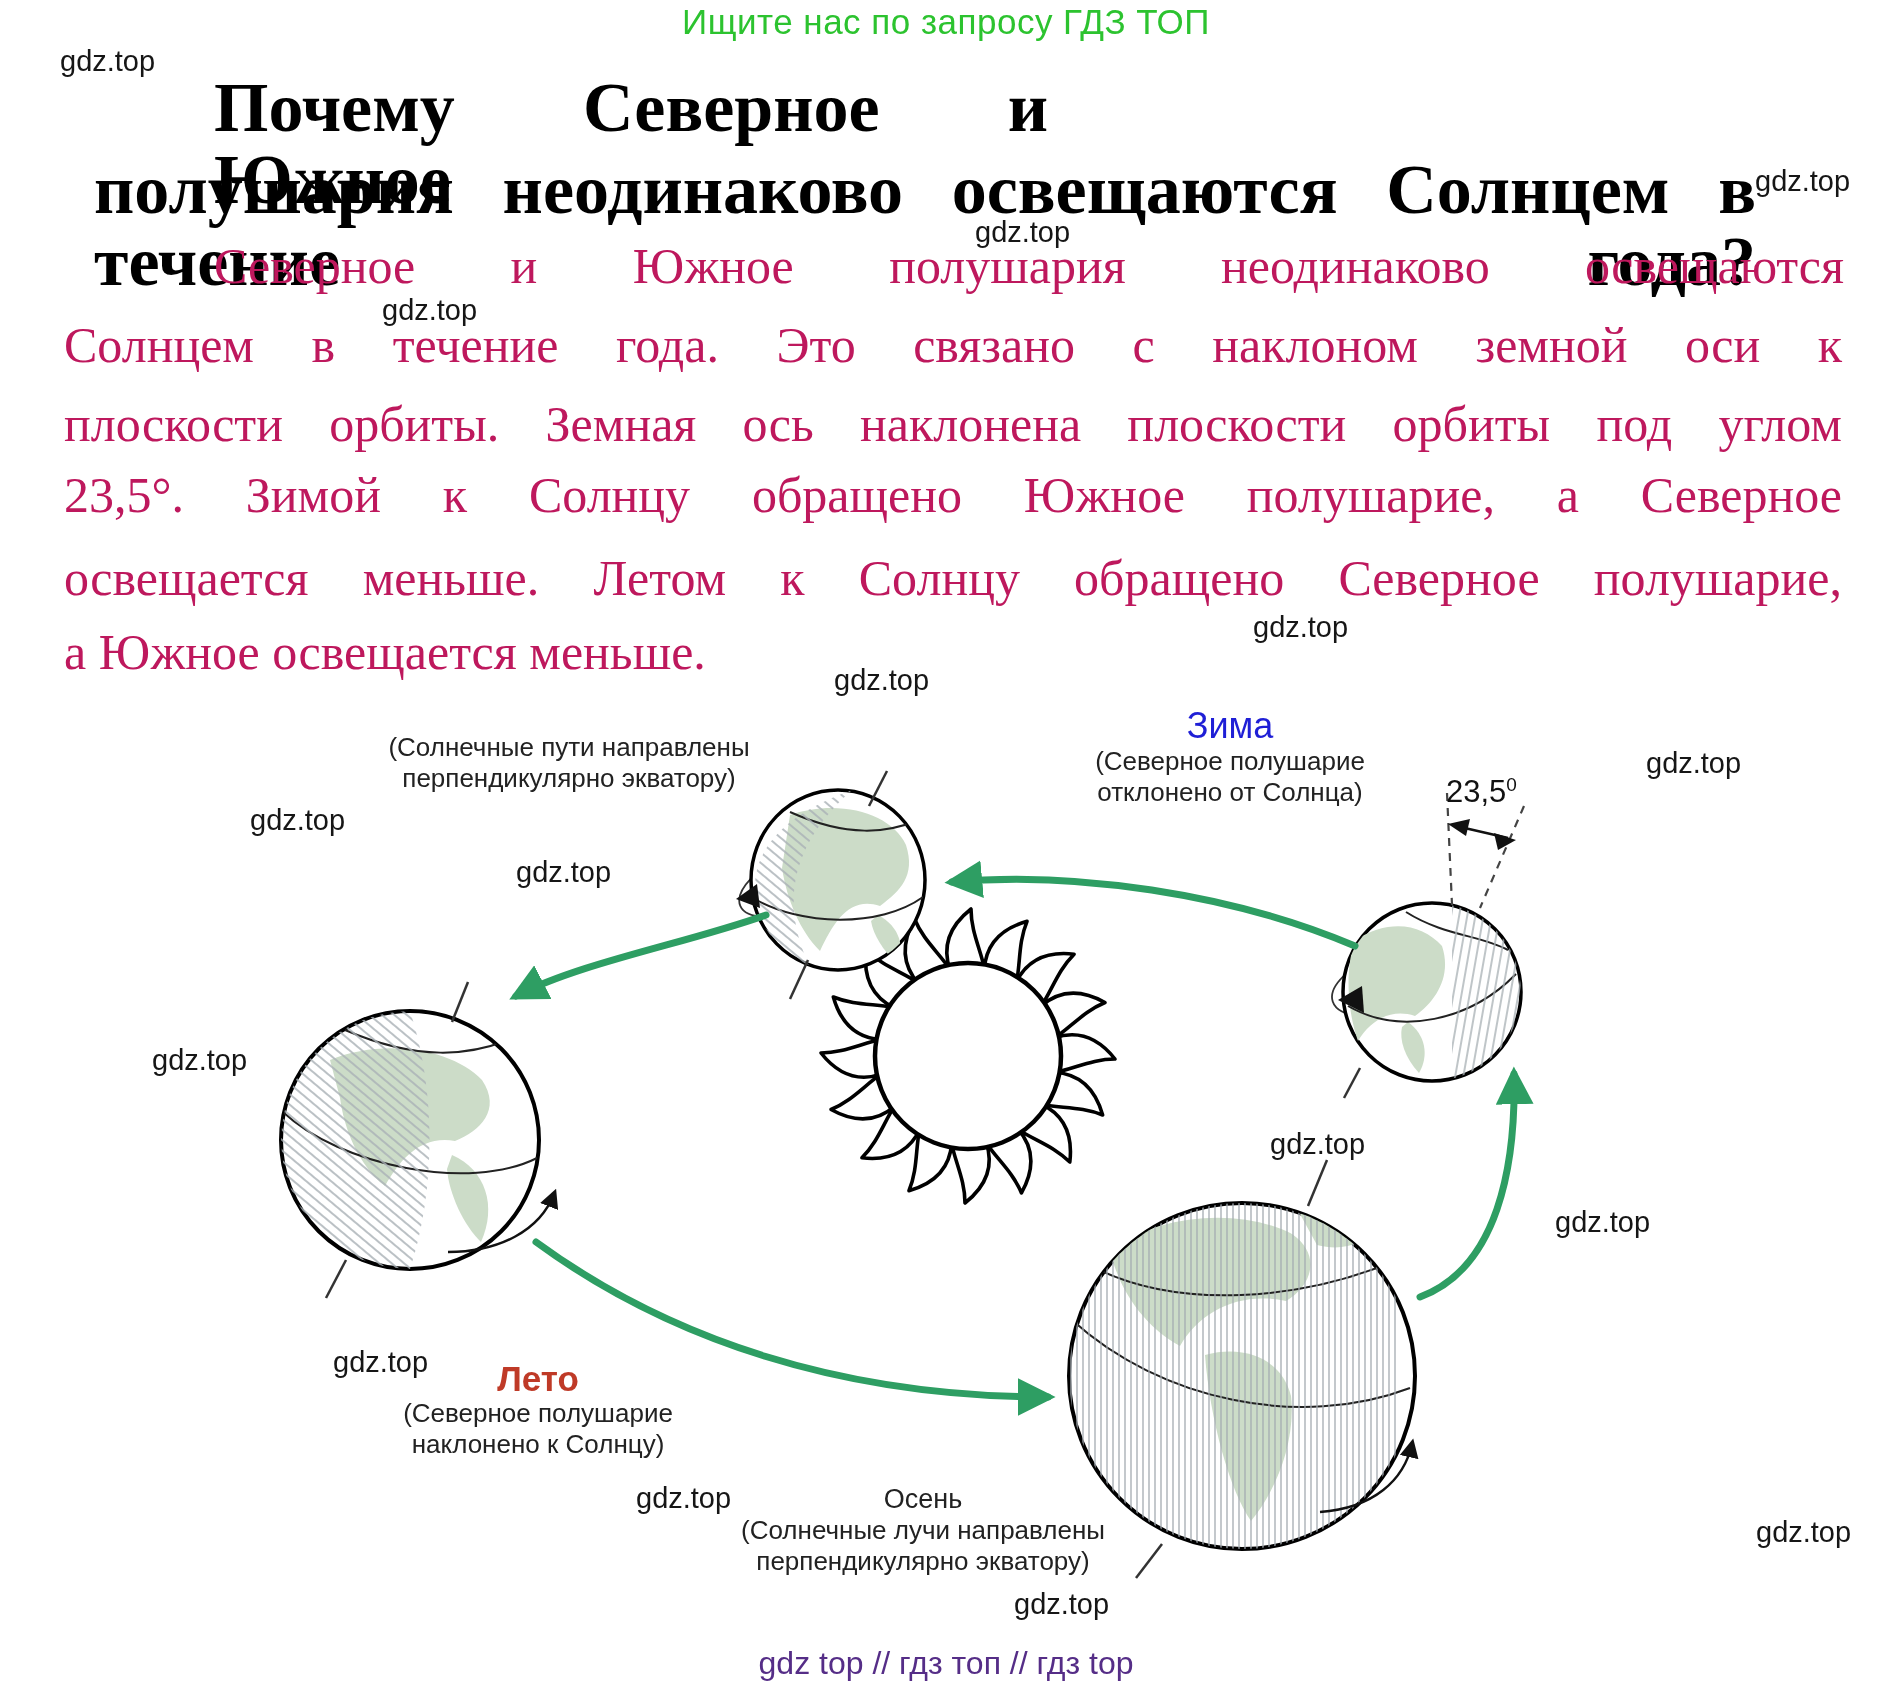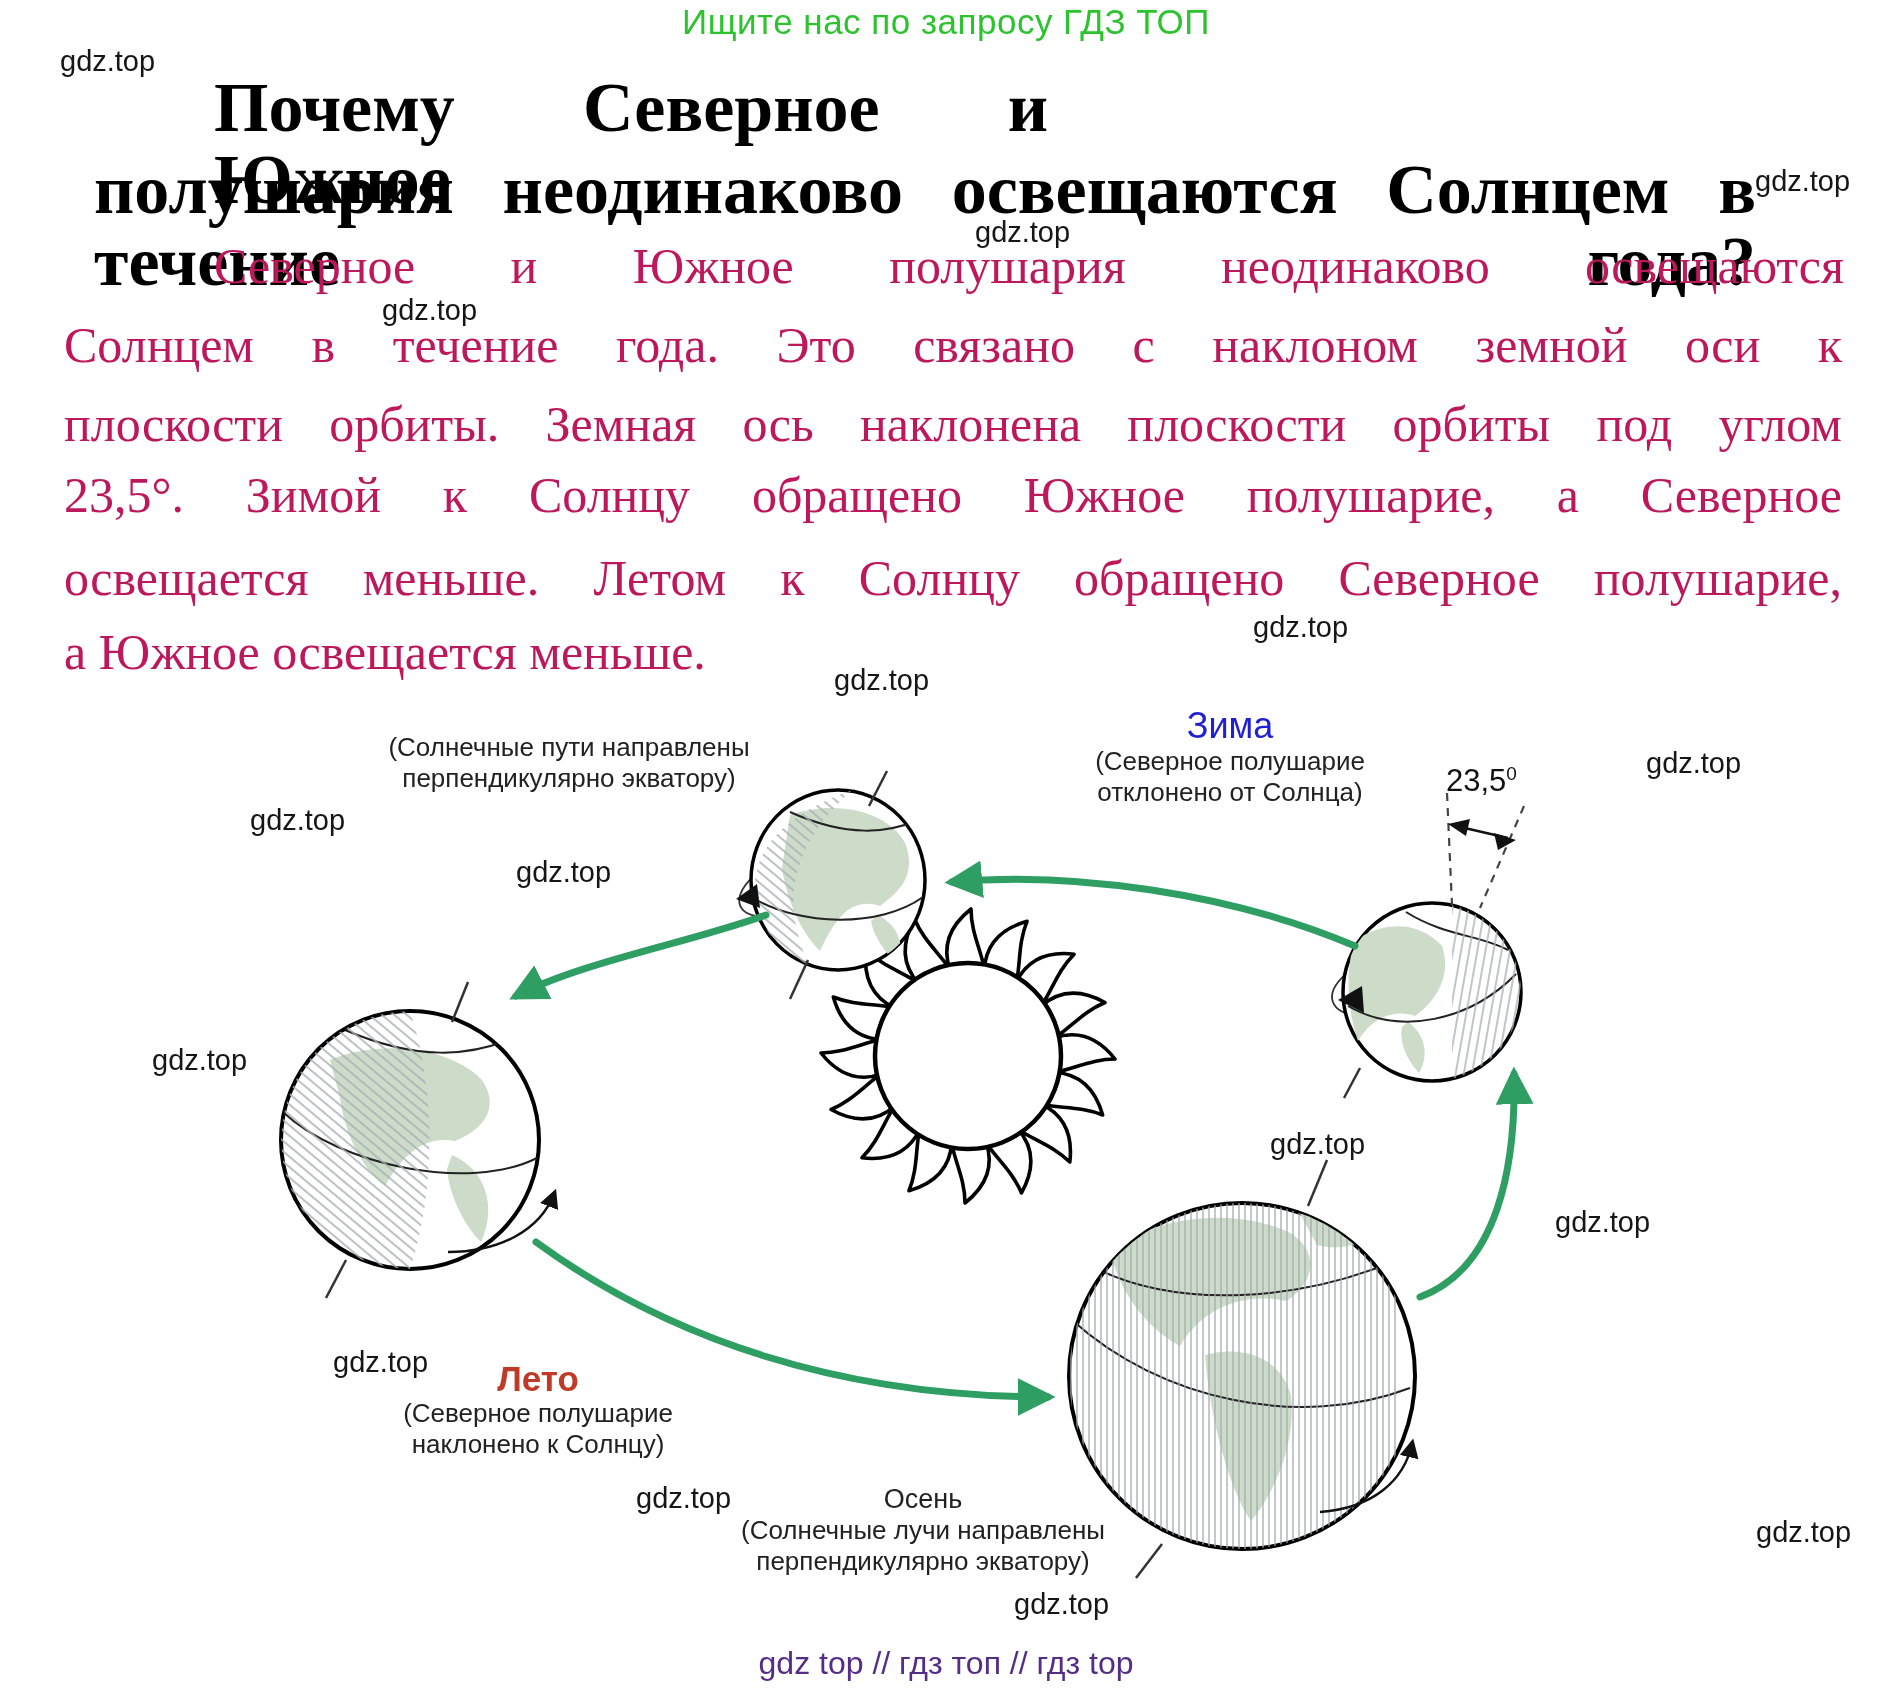--- a/index.html
+++ b/index.html
@@ -18,21 +18,21 @@
   .h2row{left:66px;top:154px;width:1662px;text-align:justify;text-align-last:justify;white-space:normal;margin-left:28px;}
   
   .p-line{font-family:"Liberation Serif", serif;font-size:50px;line-height:52px;color:#be185d;white-space:normal;}
   .pj{text-align:justify;text-align-last:justify;}
   
   .season{text-align:center;color:#1d1d1d;}
   .season .t{font-size:28px;}
   .season .s{font-size:26px;line-height:31px;color:#222;}
   .winter-t{font-size:36px;font-weight:normal;color:#1f1fd6;line-height:40px;}
   .summer-t{font-size:35px;font-weight:bold;color:#bf3a27;line-height:38px;}
-  .angle{font-size:31px;color:#111;}
+  .angle{font-size:31px;color:#111;margin-top:11px;}
   .angle sup{font-size:19px;}
   .footer{left:0;top:1645px;width:1892px;text-align:center;font-size:32px;color:#552d87;}
   svg{display:block;}
 </style>
 </head>
 <body>
 
 <div class="abs promo">Ищите нас по запросу ГДЗ ТОП</div>
 
 <span class="abs wm" style="left:60px;top:45px">gdz.top</span>

